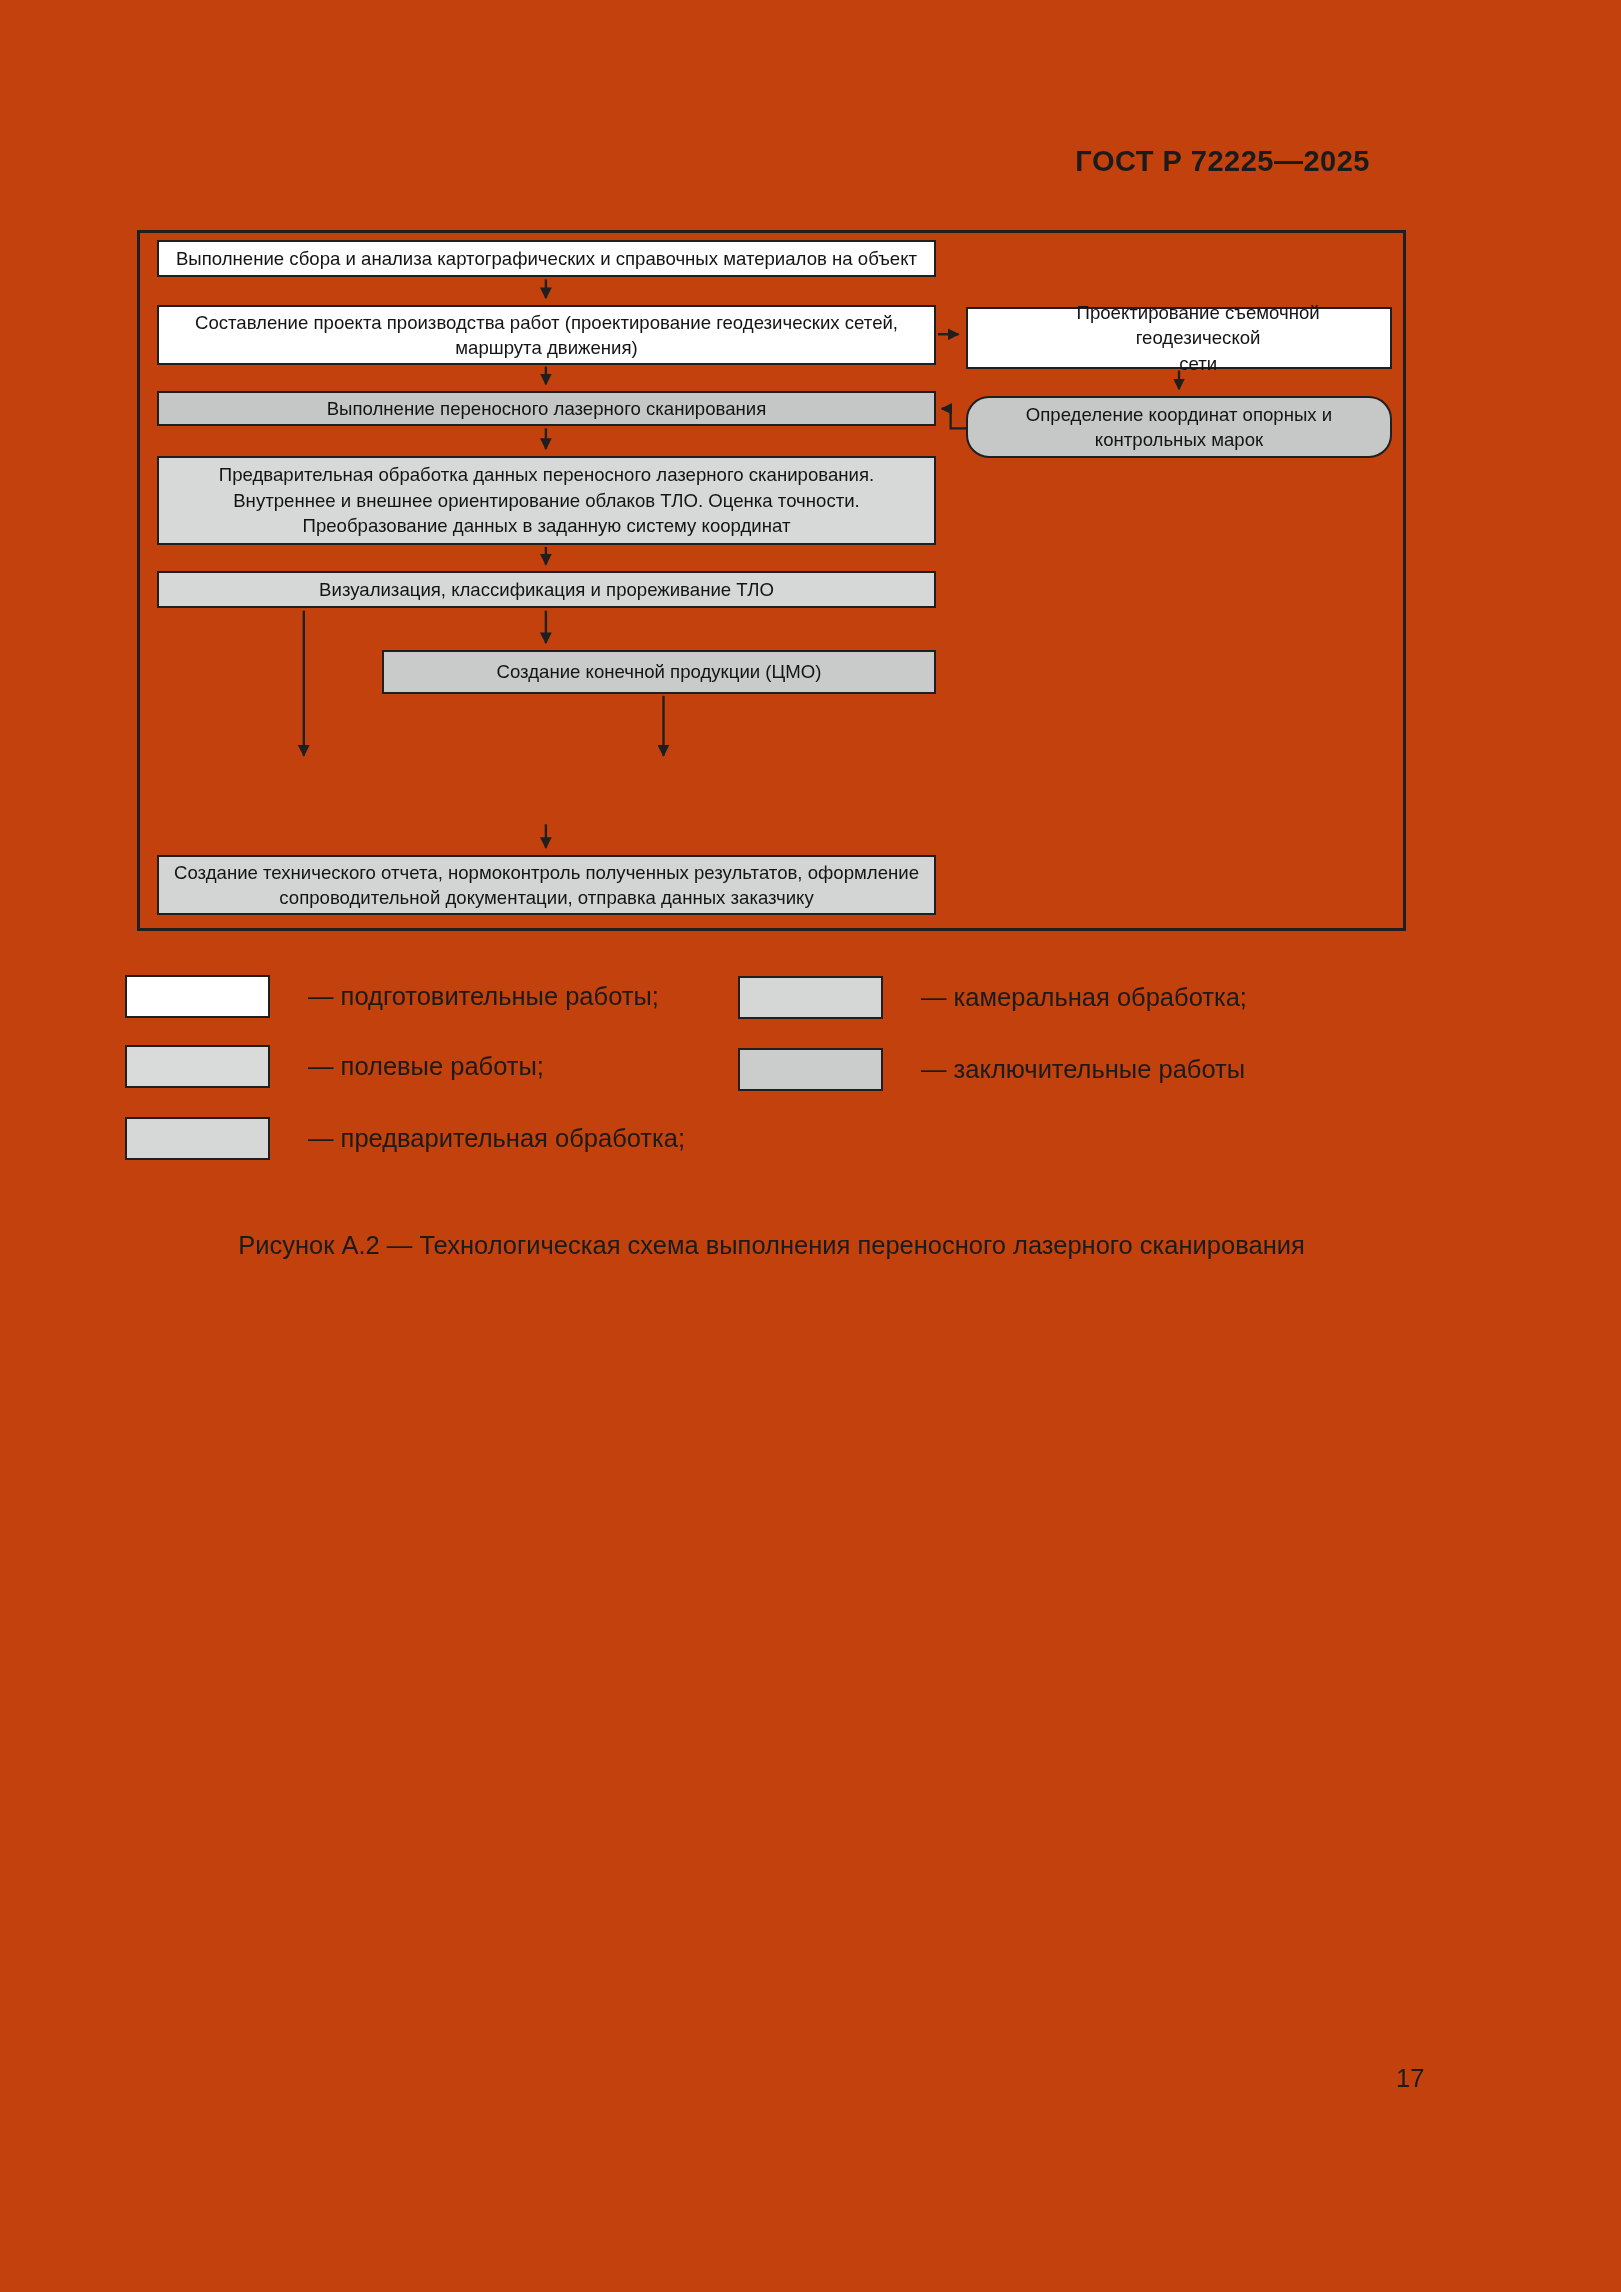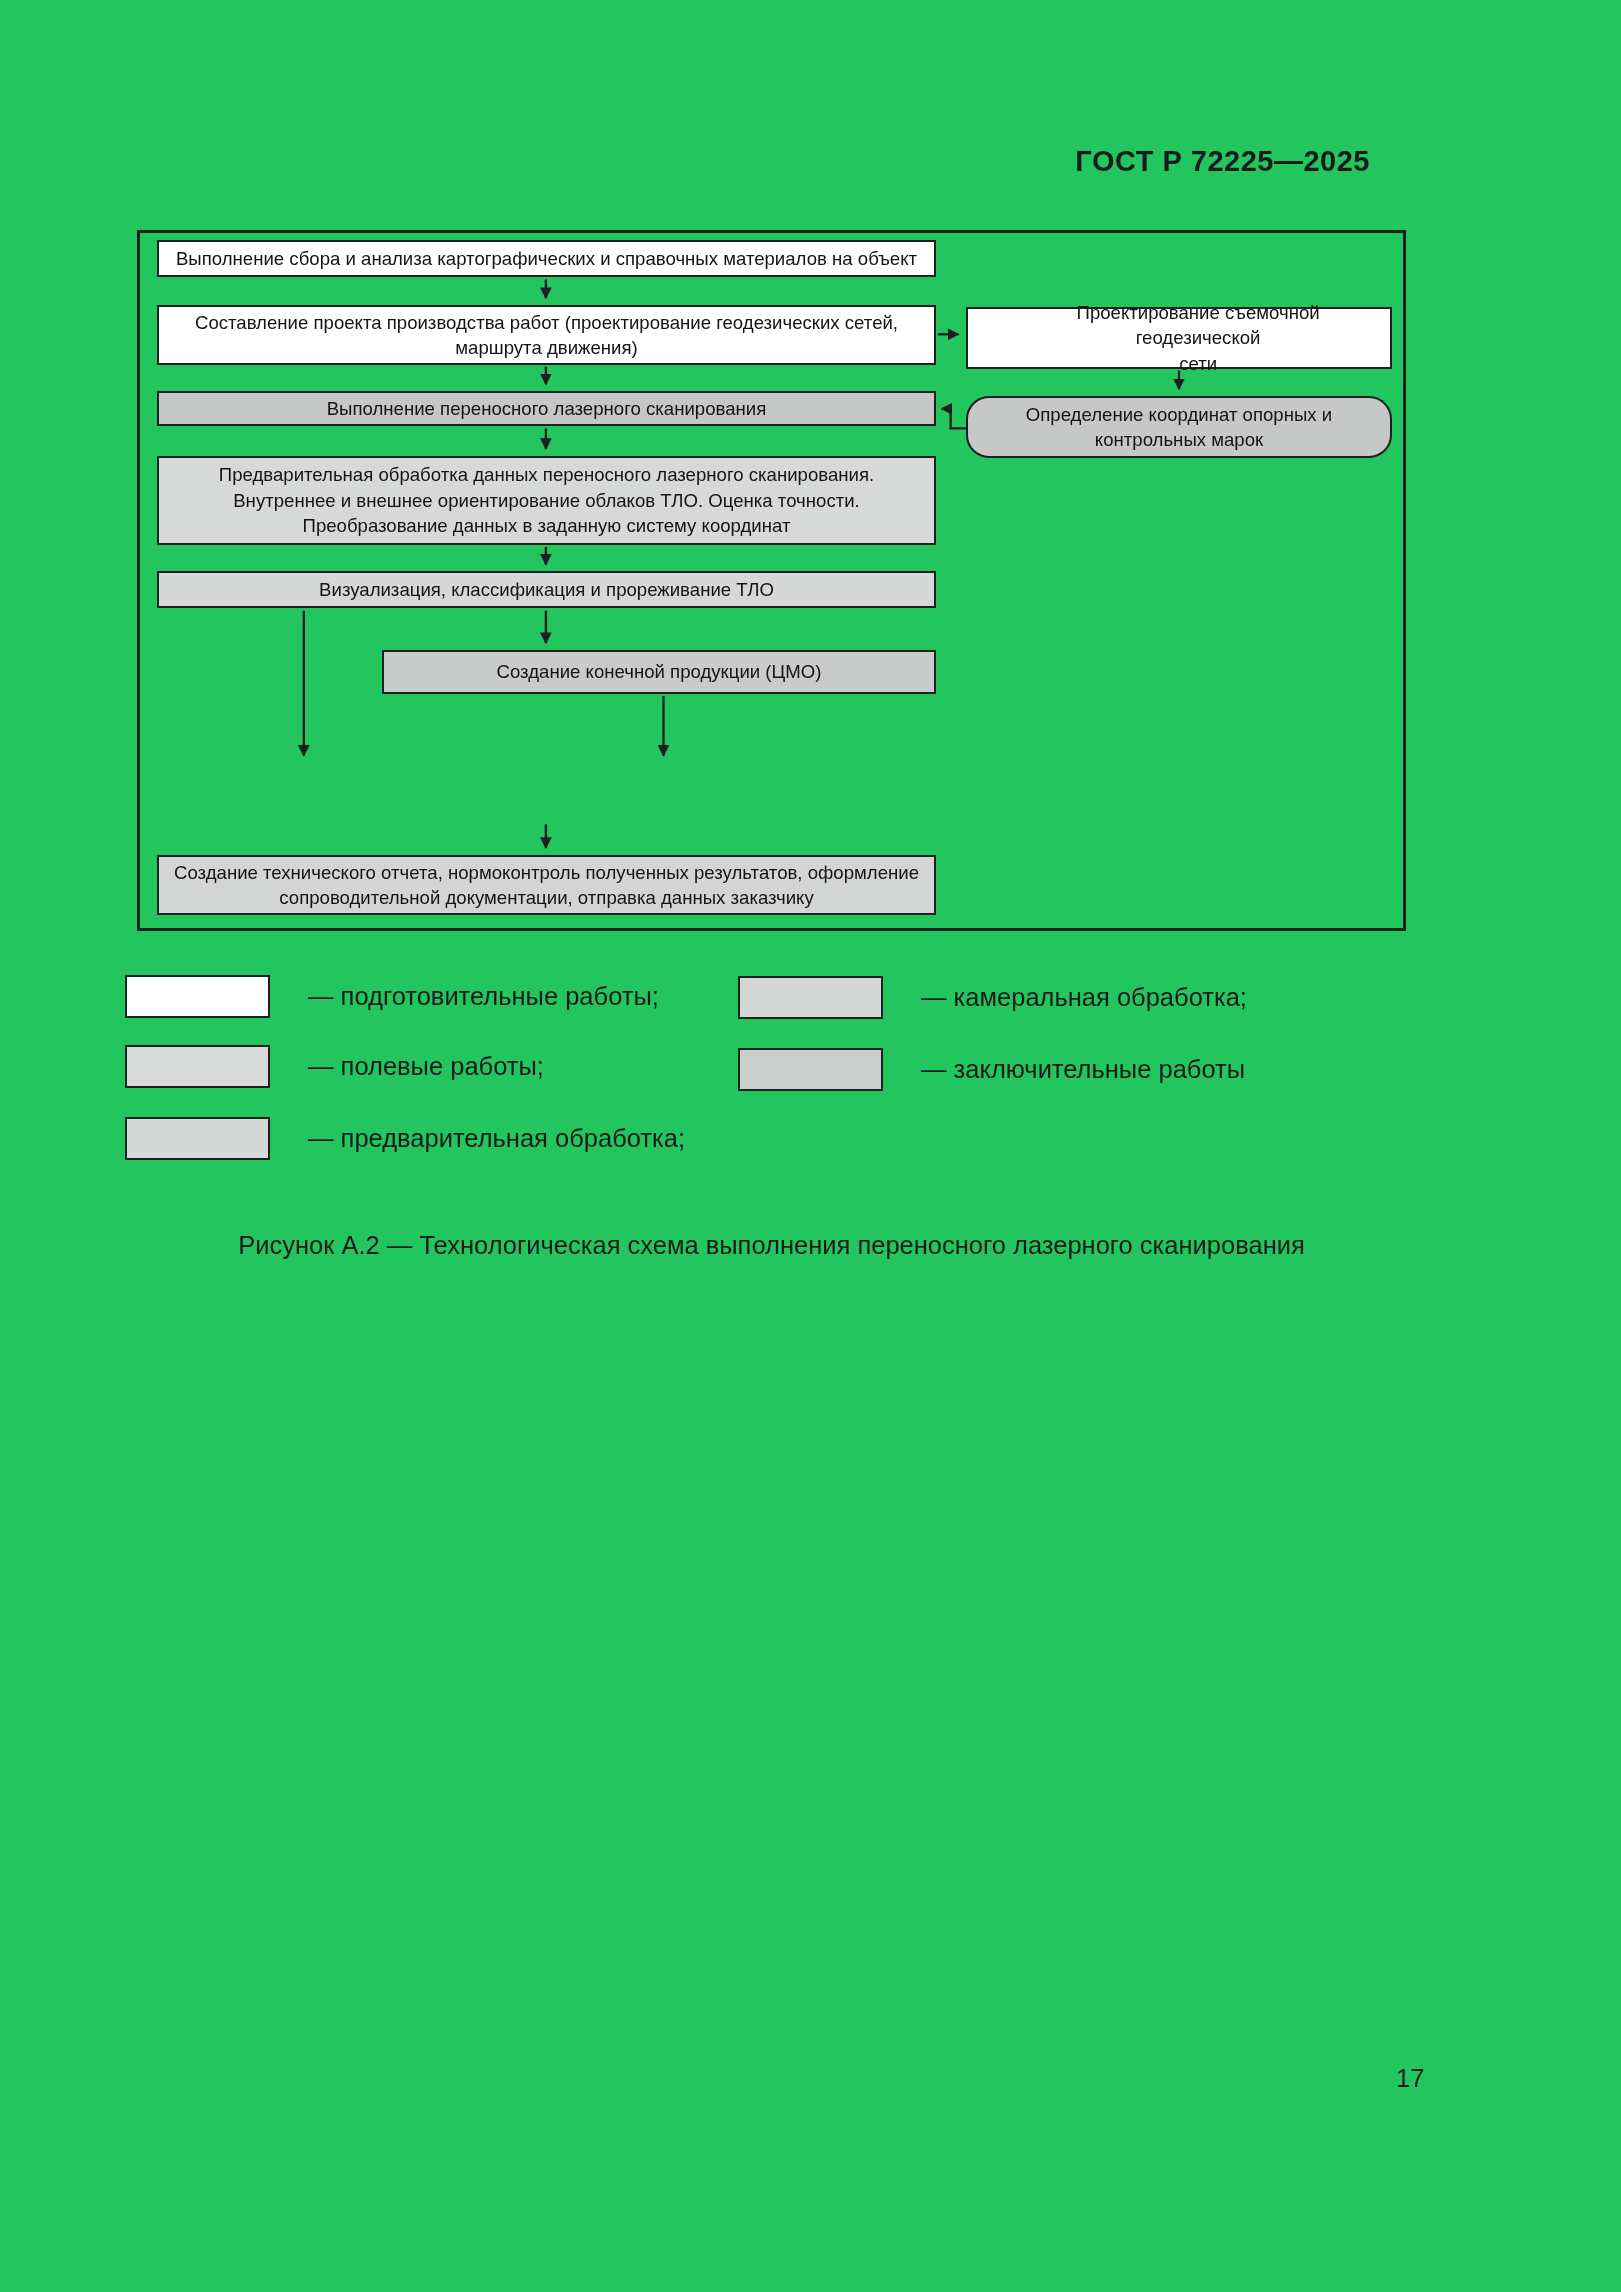--- a/index.html
+++ b/index.html
@@ -1,19 +1,19 @@
 <!DOCTYPE html>
 <html><head>
 <meta charset="utf-8">
 <style>
   html,body{margin:0;padding:0;background:#888;}
   .page{
     position:relative;
     width:1621px;height:2293px;
-    background:#22c55e;
+    background:#c2410c;
     font-family:"Liberation Sans","DejaVu Sans",sans-serif;
     color:#1b1b1b;
     overflow:hidden;
     margin:0 auto;
   }
   .doc-header{
     position:absolute;top:145px;right:251px;
     font-size:29px;font-weight:bold;letter-spacing:0.5px;
     color:#1b1b1b;white-space:nowrap;
   }

